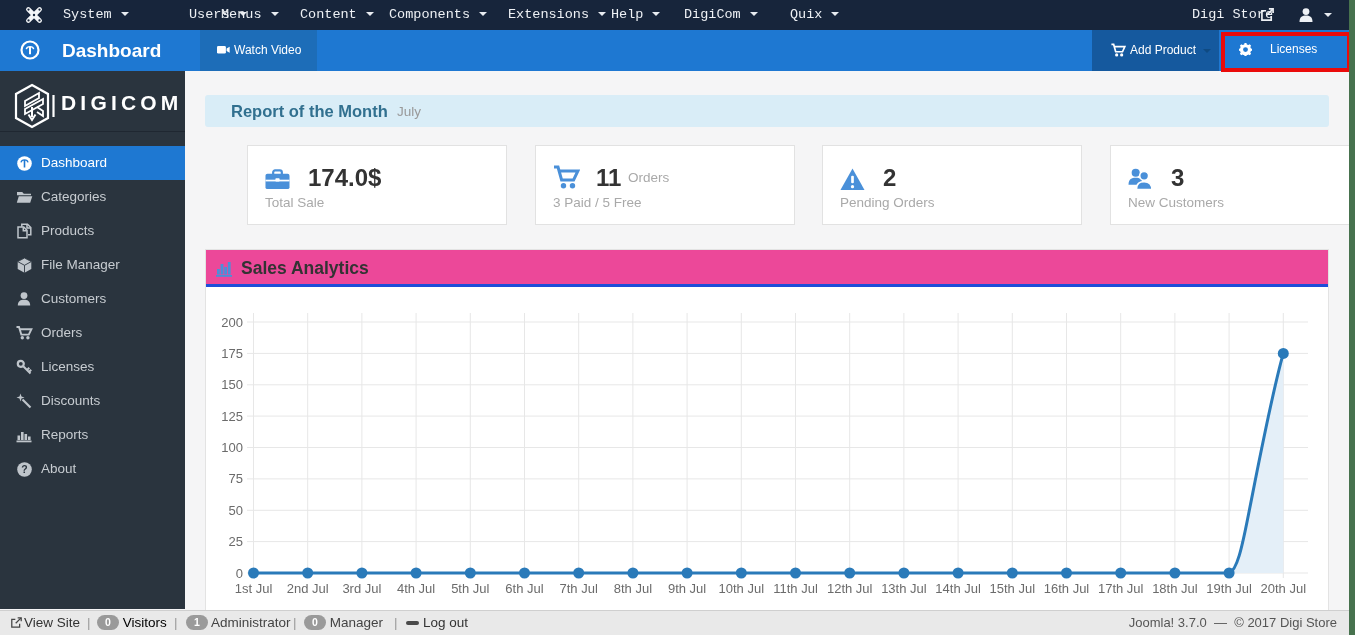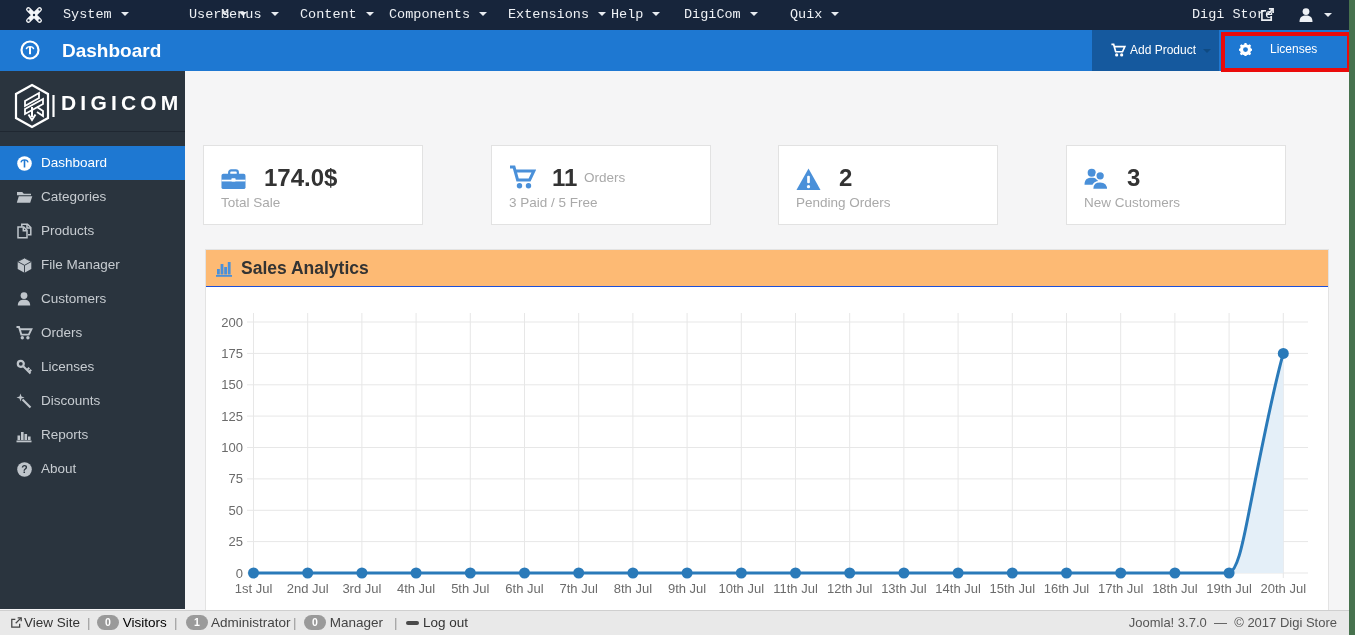--- a/index.html
+++ b/index.html
@@ -20,28 +20,28 @@
 #logo { position:absolute; left:0; top:0; width:185px; height:61px; border-bottom:1px solid #1f2731; }
 #logotext { position:absolute; left:61px; top:20px; color:#fff; font-size:21px; font-weight:bold; letter-spacing:4.2px; }
 .sitem { position:absolute; left:0; width:185px; height:34px; color:#c7ccd1; font-size:13.5px; }
 .sitem .lbl { position:absolute; left:41px; top:0; line-height:34px; }
 .sitem.active { background:#1e78d2; color:#fff; }
 .sicon { position:absolute; left:16px; top:9px; width:17px; height:17px; }
 
 #infobox { position:absolute; left:205px; top:95px; width:1124px; height:32px; background:#d9edf7; border-radius:3px; }
 #infobox .t1 { position:absolute; left:26px; top:0; line-height:32px; font-size:16.5px; font-weight:bold; color:#31708f; }
 #infobox .t2 { position:absolute; left:192px; top:0; line-height:33px; font-size:13.5px; color:#999; }
-.card { position:absolute; top:145px; width:220px; height:80px; background:#fff; border:1px solid #e2e2e2; }
+.card { position:absolute; top:145px; width:260px; height:80px; background:#fff; border:1px solid #e2e2e2;margin-left:44px; }
 .card .num { position:absolute; left:60px; top:18px; font-size:24px; font-weight:bold; color:#333; }
 .card .sub { position:absolute; top:24px; font-size:13.5px; color:#a9a9a9; }
 .card .lab { position:absolute; left:17px; top:49px; font-size:13.5px; color:#a9a9a9; }
 .cicon { position:absolute; left:17px; top:21px; width:25px; height:25px; }
 
 #panel { position:absolute; left:205px; top:249px; width:1124px; height:361px; background:#fff; border:1px solid #e3e3e3; border-bottom:none; }
-#panelhead { position:absolute; left:0; top:0; width:1122px; height:37px; background:#fdba74; border-bottom:1px solid #1d4ed8; }
+#panelhead { position:absolute; left:0; top:0; width:1122px; height:37px; background:#ec4899; border-bottom:3px solid #1d4ed8; }
 #panelhead .pt { position:absolute; left:35px; top:0; line-height:37px; font-size:17.5px; font-weight:bold; color:#333; }
 
 #statusbar { position:absolute; left:0; top:610px; width:1355px; height:25px; background:#e9e9e9; border-top:1px solid #cfcfcf; font-size:13.5px; color:#333; }
 .sb { position:absolute; top:0; height:24px; line-height:24px; white-space:nowrap; }
 .pill { display:inline-block; min-width:22px; height:15px; line-height:15px; border-radius:8px; background:#9a9a9a; color:#fff; font-size:10.5px; font-weight:bold; text-align:center; padding:0 5px; vertical-align:1px; }
 #greenstrip { position:absolute; right:0; top:0; width:6px; height:635px; background:#47724e; z-index:50; }
 </style>
 </head>
 <body>
 <div id="app">
@@ -81,20 +81,27 @@
       </svg>
     <span class="caret" style="position:absolute;left:1315px;top:13px;"></span>
   </div>
   <div id="subnav">
     <svg style="position:absolute;left:20px;top:10px;" width="20" height="20" viewBox="0 0 20 20">
         <circle cx="10" cy="10" r="8.5" fill="none" stroke="#fff" stroke-width="2.2"></circle>
         <path d="M9 6.8 H11 V14.2 H9 Z" fill="#fff"></path>
         <path d="M10 6.6 C8.4 6.6 6.6 7.6 6.3 9.2 M10 6.6 C11.6 6.6 13.4 7.6 13.7 9.2" fill="none" stroke="#fff" stroke-width="1.4"></path>
       </svg>
     <span id="dashtitle">Dashboard</span>
+    <span id="watchvideo">
+        <svg style="position:absolute;left:17px;top:15px;" width="13" height="9.5" viewBox="0 0 19 13">
+          <rect x="0" y="1" width="13" height="11" rx="2" fill="#fff"></rect>
+          <path d="M14 4.5 L18.5 2 V11 L14 8.5 Z" fill="#fff"></path>
+        </svg>
+        <span style="position:absolute;left:34px;white-space:nowrap;">Watch Video</span>
+      </span>
     <span id="addproduct">
         <svg style="position:absolute;left:19px;top:13px;" width="15" height="15" viewBox="0 0 18 17">
           <g fill="none" stroke="#fff" stroke-width="2">
             <path d="M0.5 1.2 H3.2 L5.6 10 H13.8 L16.6 3.8 H4"></path>
           </g>
           <circle cx="6.8" cy="13.8" r="1.9" fill="#fff"></circle>
           <circle cx="12.8" cy="13.8" r="1.9" fill="#fff"></circle>
         </svg>
         <span style="position:absolute;left:38px;white-space:nowrap;">Add Product</span>
         <span class="caret" style="position:absolute;left:102px;top:19px;border-top-color:#0f4a82;"></span>
@@ -199,20 +206,24 @@
         <span class="lbl">Reports</span>
       </div>
     <div class="sitem" style="top:381px;">
         <svg class="sicon" viewBox="0 0 17 17">
           <circle cx="8.5" cy="8.5" r="7.3" fill="#bfc5cb"></circle>
           <text x="8.5" y="12.2" text-anchor="middle" font-family="Liberation Sans, sans-serif" font-size="10.5" font-weight="bold" fill="#2a343e">?</text>
         </svg>
         <span class="lbl">About</span>
       </div>
   </div>
+  <div id="infobox">
+      <span class="t1">Report of the Month</span>
+      <span class="t2">July</span>
+    </div>
   <div class="card" style="left:203px;">
     <svg class="cicon" viewBox="0 0 26 24">
         <rect x="8.5" y="2.5" width="9" height="7" rx="2" fill="none" stroke="#4a90d9" stroke-width="2.3"></rect>
         <rect x="0.5" y="6" width="25" height="16" rx="2" fill="#4a90d9"></rect>
         <rect x="0.5" y="12.2" width="25" height="1.8" fill="#fff"></rect>
         <rect x="10.8" y="10.7" width="4.4" height="3.4" rx="0.8" fill="#fff"></rect>
       </svg>
       <span class="num">174.0$</span>
     <span class="lab">Total Sale</span>
   </div>

